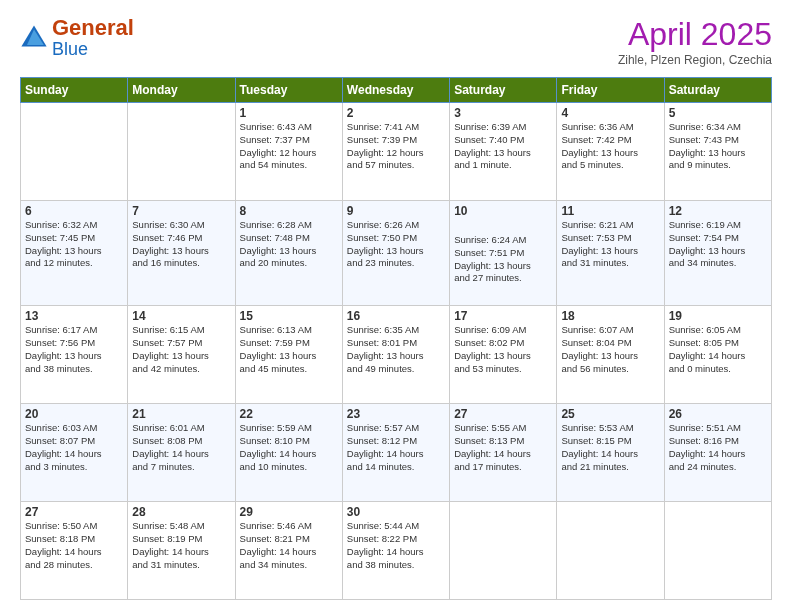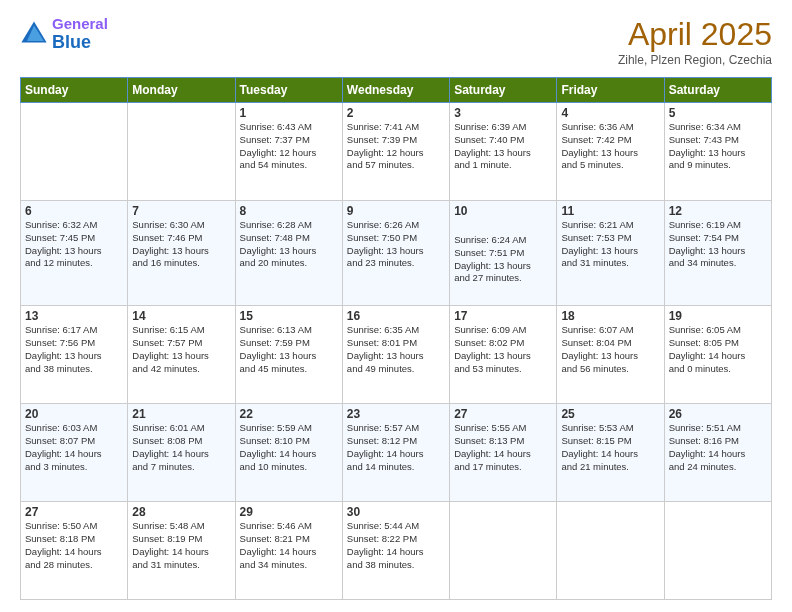--- a/index.html
+++ b/index.html
@@ -27,40 +27,40 @@
       display: flex;
       align-items: center;
       gap: 4px;
     }
     .logo-text {
       display: flex;
       flex-direction: column;
       line-height: 1.1;
     }
     .logo-general {
-      font-size: 15px;
+      font-size: 22px;
       font-weight: bold;
-      color: #8b5cf6;
+      color: #c2410c;
     }
     .logo-blue {
       font-size: 18px;
-      font-weight: bold;
+      font-weight: normal;
       color: #1a6bbf;
     }
     .logo-icon {
       width: 28px;
       height: 28px;
     }
     .title-block {
       text-align: right;
     }
     .month-title {
       font-size: 32px;
       font-weight: normal;
-      color: #a16207;
+      color: #a21caf;
     }
     .subtitle {
       font-size: 12px;
       color: #555;
     }
     .calendar {
       flex: 1;
       border: 1px solid #ccc;
       border-collapse: collapse;
       width: 100%;

